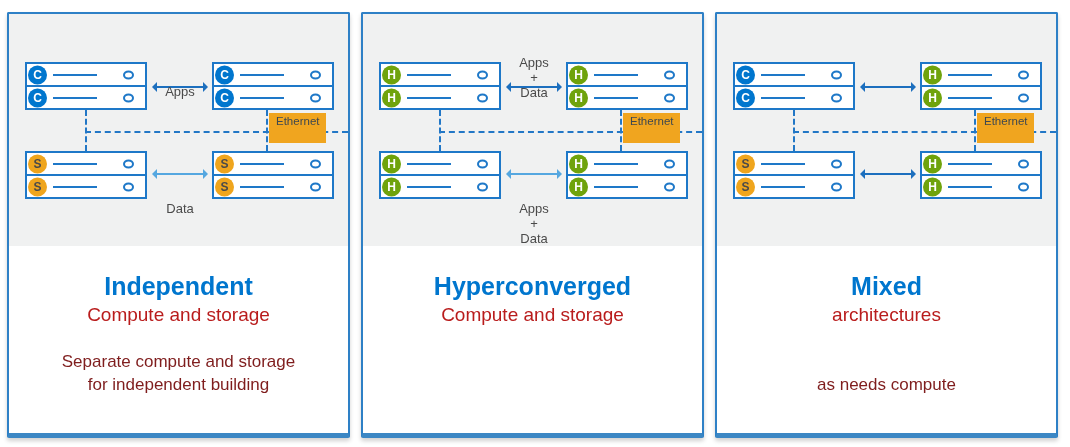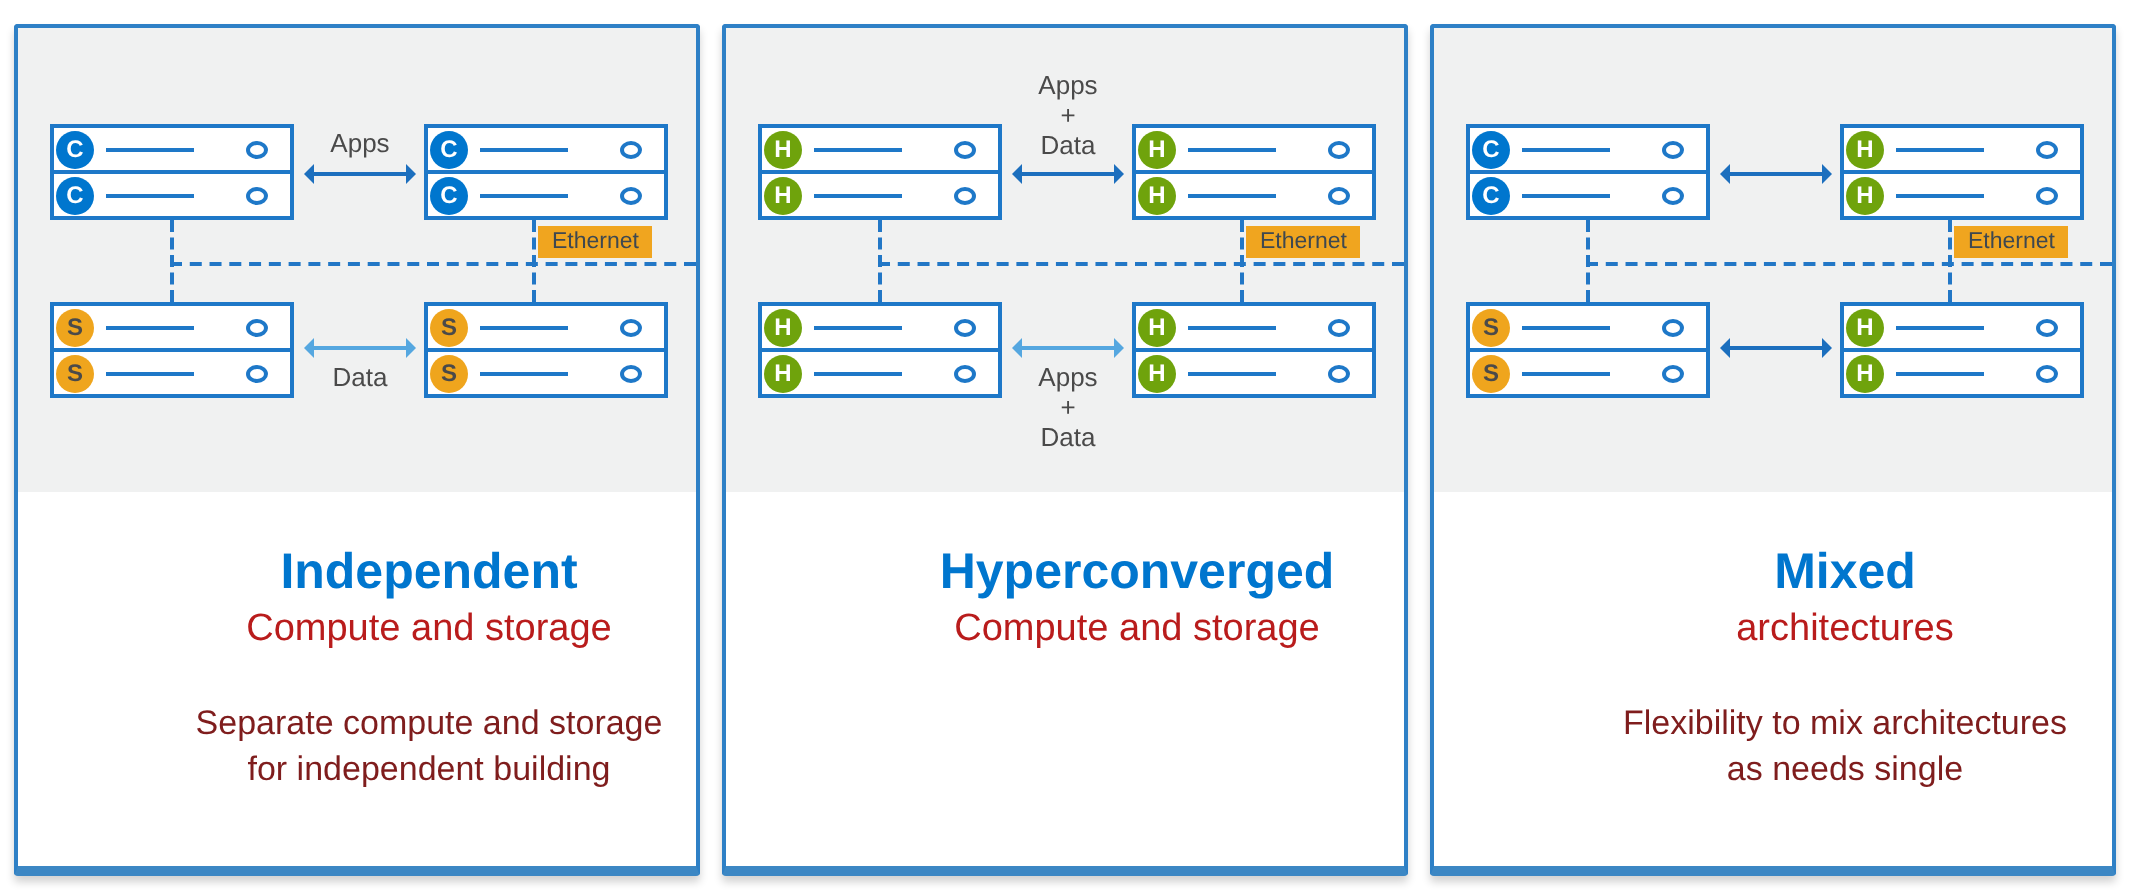--- a/index.html
+++ b/index.html
@@ -31,43 +31,43 @@
   .badge.s { background:#efa51d; color:#4a4a4a; }
   .uline { position:absolute; left:26px; top:50%; margin-top:-1px; width:44px; height:2px; background:#1e78c8; }
   .ring  { position:absolute; right:11px; top:50%; transform:translateY(-50%); width:11px; height:9px; border:2px solid #1e78c8; border-radius:50%; background:#ffffff; }
 
   
   .vline { position:absolute; top:96px; height:41px; width:0; border-left:2px dashed #2277c6; }
   .vline.l { left:76px; }
   .vline.r { left:257px; }
   .hdash { position:absolute; top:117px; left:76px; right:0; height:0; border-top:2px dashed #2277c6; }
   .eth {
-    position:absolute; left:260px; top:99px; height:16px; padding:1px 7px;
+    position:absolute; left:260px; top:99px; height:30px; padding:1px 7px;
     background:#f0a51f; color:#3e4850; font-size:11.5px; line-height:14px; z-index:3;
   }
 
   
   .arrow { position:absolute; left:146px; width:50px; height:2px; }
   .arrow.top { top:72px; } .arrow.bottom { top:159px; }
   .arrow.dark { background:#1c6fbe; } .arrow.light { background:#55a7e0; }
   .arrow::before, .arrow::after { content:""; position:absolute; top:-4px; width:0; height:0; border:5px solid transparent; }
   .arrow.dark::before  { left:-8px;  border-right-color:#1c6fbe; }
   .arrow.dark::after   { right:-8px; border-left-color:#1c6fbe; }
   .arrow.light::before { left:-8px;  border-right-color:#55a7e0; }
   .arrow.light::after  { right:-8px; border-left-color:#55a7e0; }
 
-  .albl { position:absolute; left:121px; width:100px; text-align:center; color:#4a4a4a; font-size:13px; line-height:15px; }
+  .albl { position:absolute; left:121px; width:100px; text-align:center; color:#4a4a4a; font-size:13px; line-height:15px;margin-top:20px; }
   .albl.one-top { top:50px; }
   .albl.one-bottom { top:167px; }
   .albl.three-top { top:21px; }
   .albl.three-bottom { top:167px; }
   .albl span { display:block; }
 
   
-  .caption { position:absolute; left:0; top:232px; width:339px; text-align:center;margin-left:36px; }
+  .caption { position:absolute; left:0; top:232px; width:339px; text-align:center; }
   .caption h2 { margin-top:26px; font-size:25px; font-weight:bold; color:#0076ce; }
   .caption h3 { margin-top:3px; font-size:19px; font-weight:normal; color:#b91c1c; }
   .caption p  { margin-top:24px; font-size:17px; color:#7f1d1d; line-height:23px; }
 </style>
 </head>
 <body>
 
 <div class="board">
 
   <section class="panel">
@@ -270,19 +270,19 @@
       <div class="vline r"></div>
       <div class="hdash"></div>
       <div class="eth">Ethernet</div>
       <div class="arrow top dark"></div>
       <div class="arrow bottom dark"></div>
     </div>
     <div class="caption">
       <h2>Mixed</h2>
       <h3>architectures</h3>
       <p>
-        <span>Flexibility to mix architectures</span><br>
-        <span>as needs single</span>
+        <br>
+        <span>as needs compute</span>
       </p>
     </div>
   </section>
 
 </div>
 
 </body></html>

